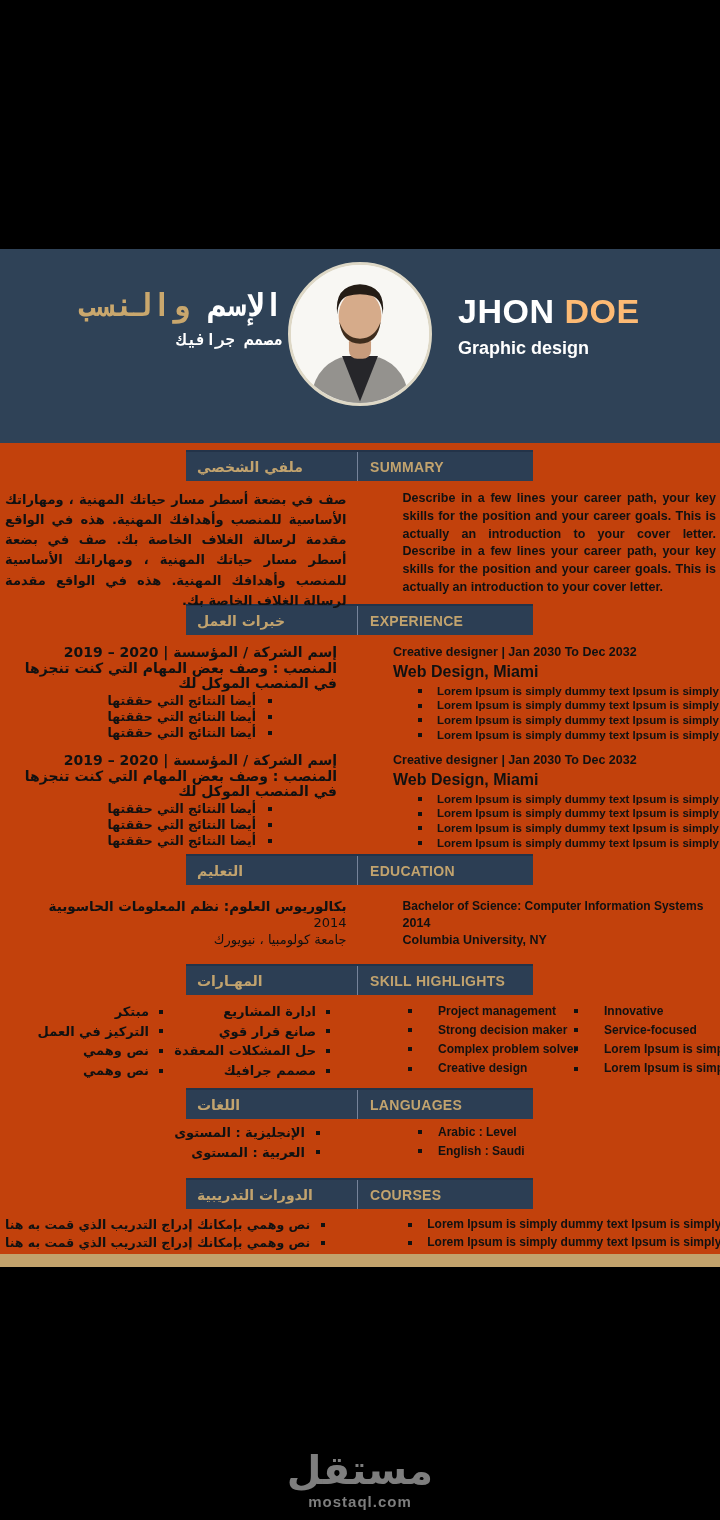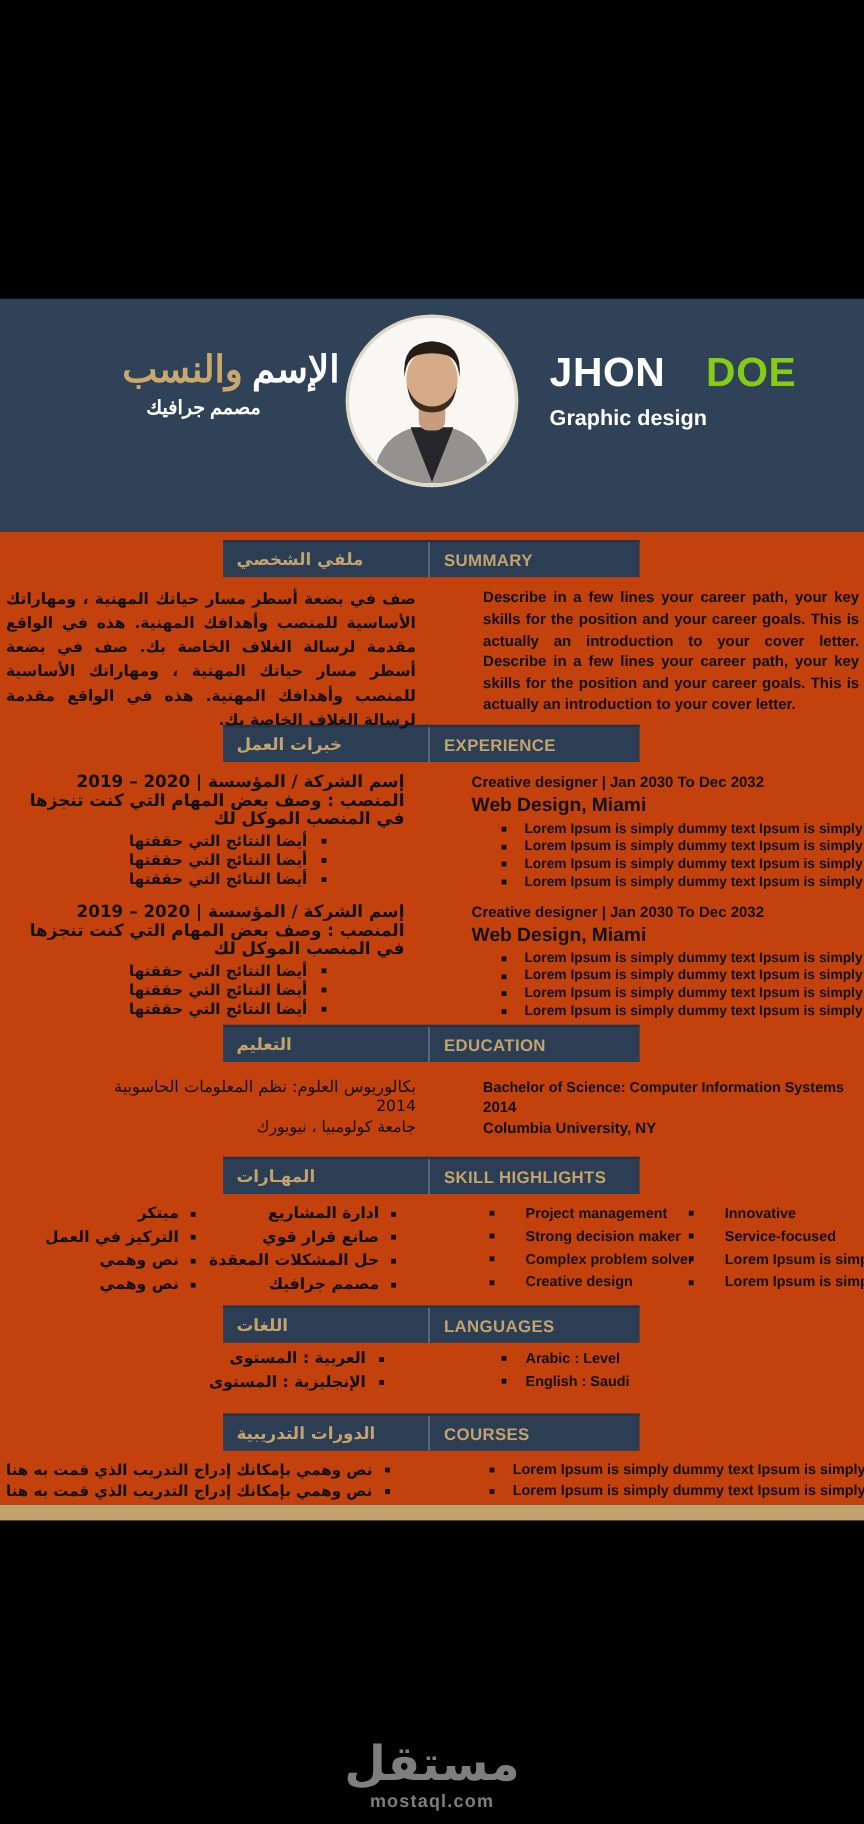--- a/index.html
+++ b/index.html
@@ -11,38 +11,38 @@
     background:#000; overflow:hidden;
     font-family:"Liberation Sans", sans-serif;
   }
 
   
   .cv-header {
     position:absolute; top:249px; left:0; width:720px; height:194px;
     background:#2F4257;
   }
   .header-left {
-    position:absolute; top:40px; right:437px; text-align:left;
-    direction:rtl; font-family:Liberation Serif, serif;
+    position:absolute; top:40px; right:437px; text-align:right;
+    direction:rtl; font-family:Liberation Mono, monospace;
   }
   .name-ar { font-size:31px; font-weight:bold; line-height:1.25; white-space:nowrap; }
   .name-ar .w1 { color:#ffffff; }
   .name-ar .w2 { color:#C9A76D; }
   .title-ar { color:#ffffff; font-size:16px; font-weight:bold; margin-top:2px; margin-left:20px; }
 
   .photo-ring {
     position:absolute; top:13px; left:288px; width:144px; height:144px;
     border-radius:50%; border:3px solid #DED8C6; overflow:hidden; background:#f8f7f3;
   }
   .photo-ring svg { display:block; width:100%; height:100%; }
 
   .header-right { position:absolute; top:44px; left:458px; }
   .name-en { font-size:34px; font-weight:bold; letter-spacing:0.5px; line-height:1.1; white-space:nowrap; }
   .name-en .w1 { color:#ffffff; }
-  .name-en .w2 { color:#84cc16;margin-left:24px; }
+  .name-en .w2 { color:#fdba74; }
   .title-en { color:#ffffff; font-size:18px; font-weight:bold; margin-top:8px; }
 
   .contact-row {
     position:absolute; bottom:9px; left:0; width:720px;
     display:flex; justify-content:space-between; align-items:center;
     padding:0 127px 0 127px;
     color:#ffffff; font-size:12.5px; font-weight:bold;
   }
 
   
@@ -92,21 +92,21 @@
   .en-l1 { font-size:12.5px; font-weight:bold; line-height:1.25; white-space:nowrap; }
   .en-l2 { font-size:16px; font-weight:bold; line-height:1.25; margin-top:1px; }
   .en-bullets { margin-top:3px; }
   .en-bullet { display:flex; align-items:center; gap:15px; margin-top:2px; padding-left:25px;
                font-size:11.5px; font-weight:bold; line-height:1.1; white-space:nowrap; }
   .sq { width:4px; height:4px; background:#111; flex:none; }
 
   
   .bar-education { margin-top:6px; }
   .edu-row { margin-top:13px; height:52px; }
-  .edu-degree-ar { font-size:13.5px; font-weight:normal; line-height:1.26; white-space:nowrap; }
+  .edu-degree-ar { font-size:13.5px; font-weight:bold; line-height:1.26; white-space:nowrap; }
   .edu-year-ar { font-size:13px; line-height:1.3; margin-left:96px; }
   .edu-school-ar { font-size:13px; line-height:1.3; }
   .edu-degree-en { font-size:12px; font-weight:bold; line-height:1.4; white-space:nowrap; }
   .edu-year-en, .edu-school-en { font-size:12.5px; font-weight:bold; line-height:1.35; }
 
   
   .bar-skills { margin-top:14px; }
   .skills-row { margin-top:10px; height:78px; }
   .skills-ar { display:flex; direction:rtl; width:352px; padding-right:27px;
                font-family:"DejaVu Sans", sans-serif; }
@@ -385,25 +385,25 @@
 
     <div class="sec-bar bar-languages">
       <div class="sec-ar">اللغات</div>
       <div class="sec-div"></div>
       <div class="sec-en">LANGUAGES</div>
     </div>
     <div class="row lang-row">
       <div class="col-ar lang-ar">
         <div class="lang-item-ar">
             <span class="sq"></span>
+            <span>الإنجليزية : المستوى</span>
+          </div>
+        <div class="lang-item-ar">
+            <span class="sq"></span>
             <span>العربية : المستوى</span>
-          </div>
-        <div class="lang-item-ar">
-            <span class="sq"></span>
-            <span>الإنجليزية : المستوى</span>
           </div>
       </div>
       <div class="col-en">
         <div class="lang-item-en">
             <span class="sq"></span>
             <span>Arabic :  Level</span>
           </div>
         <div class="lang-item-en">
             <span class="sq"></span>
             <span>English : Saudi</span>

